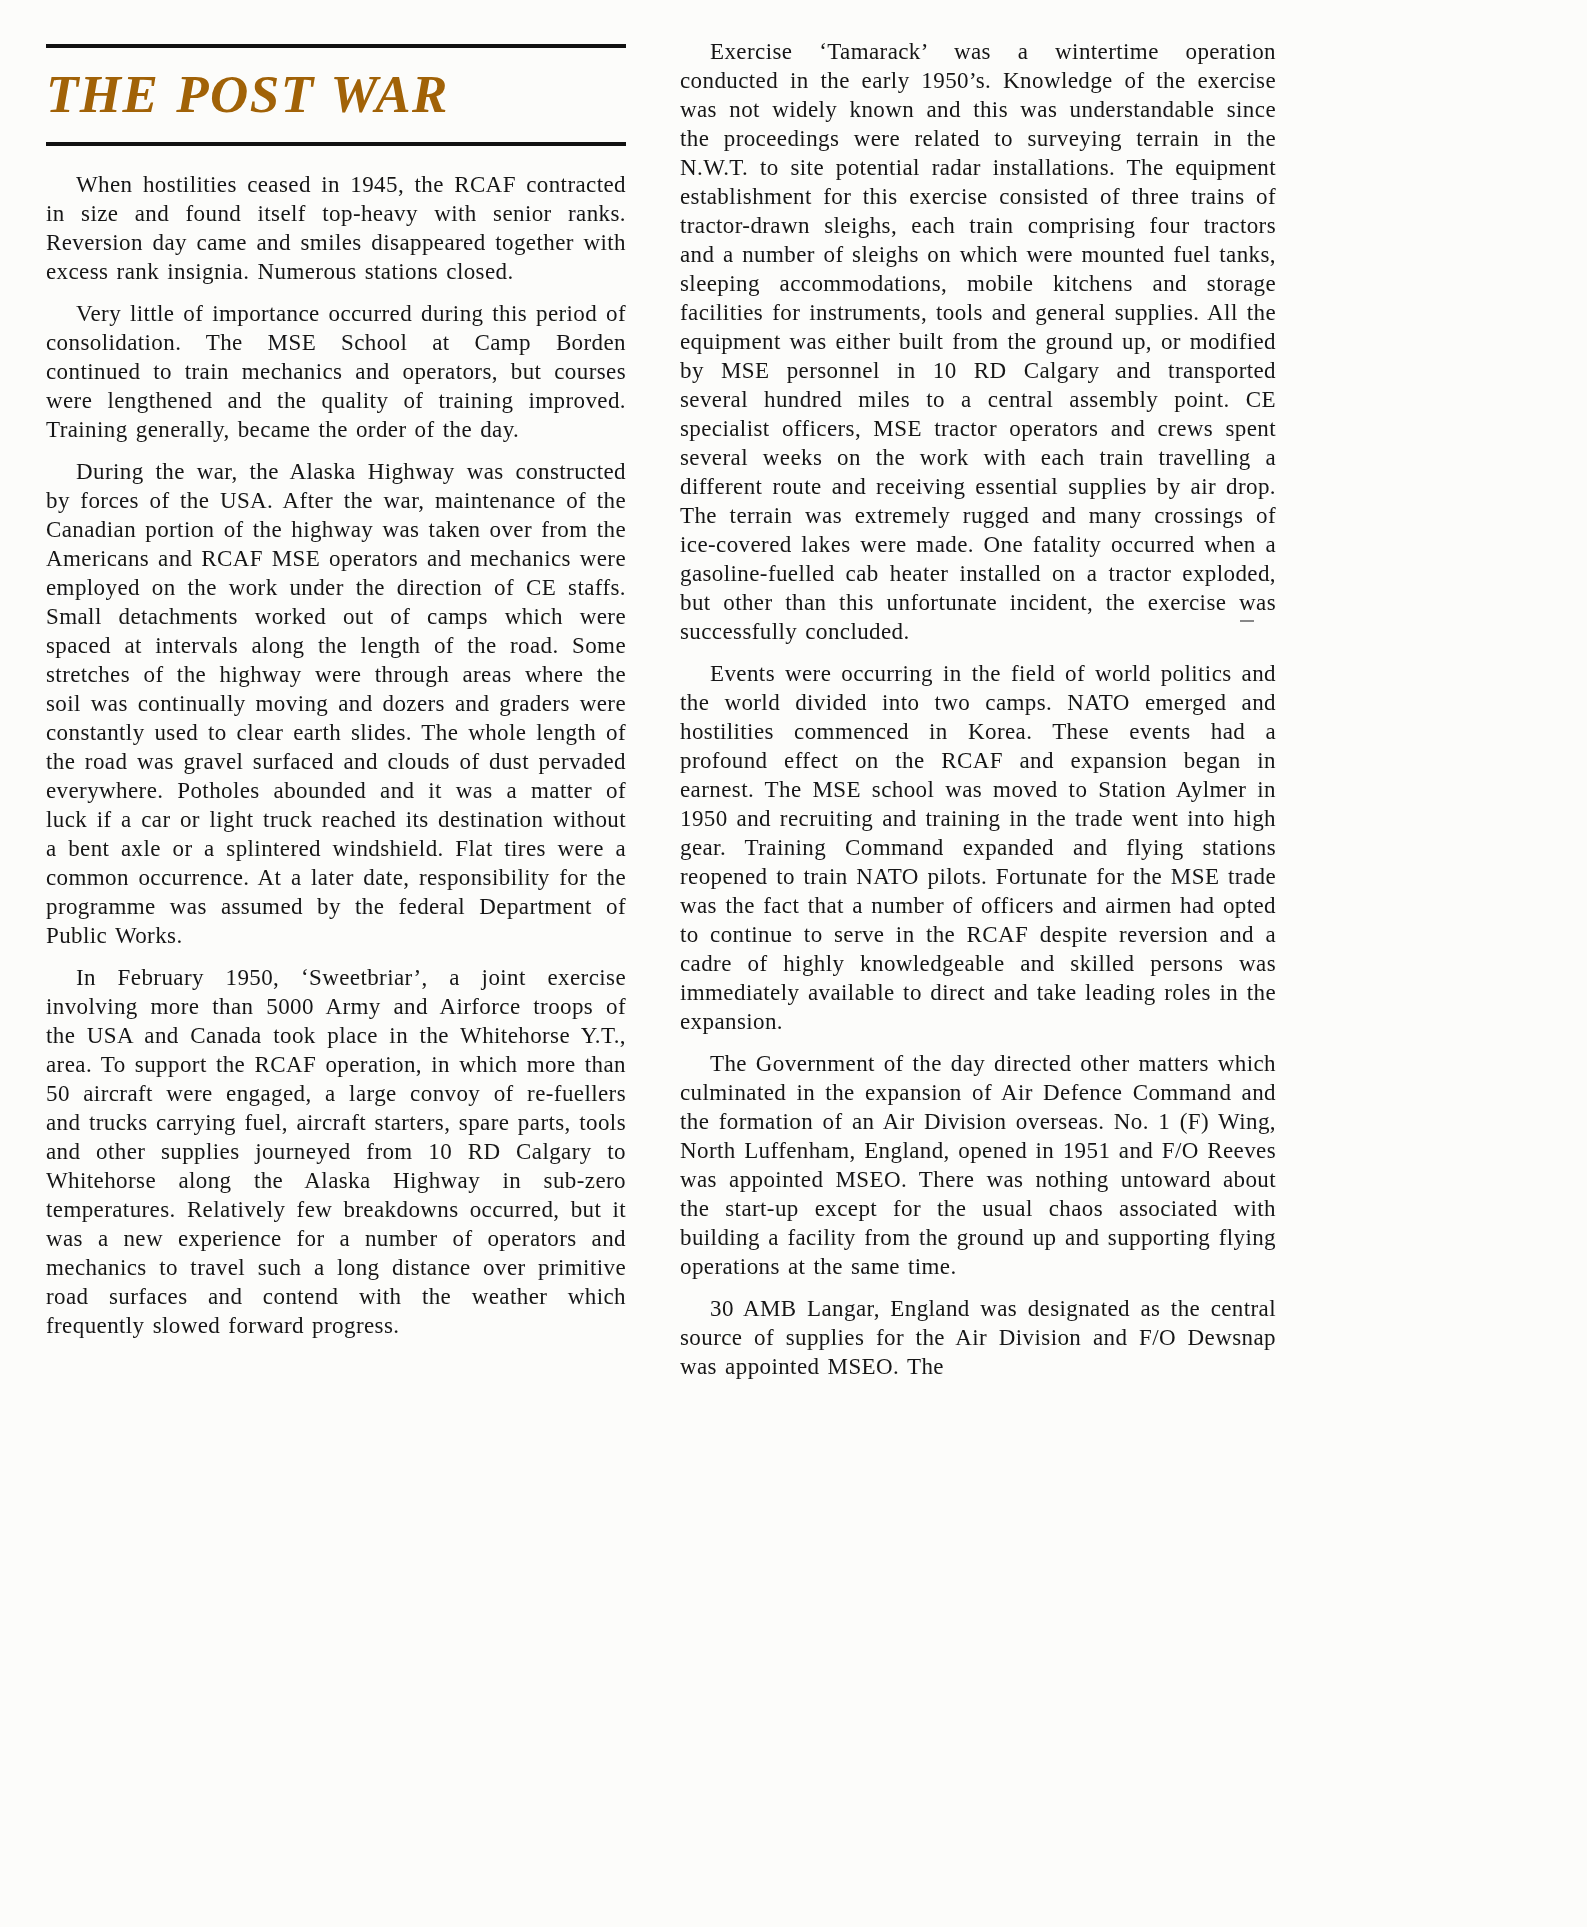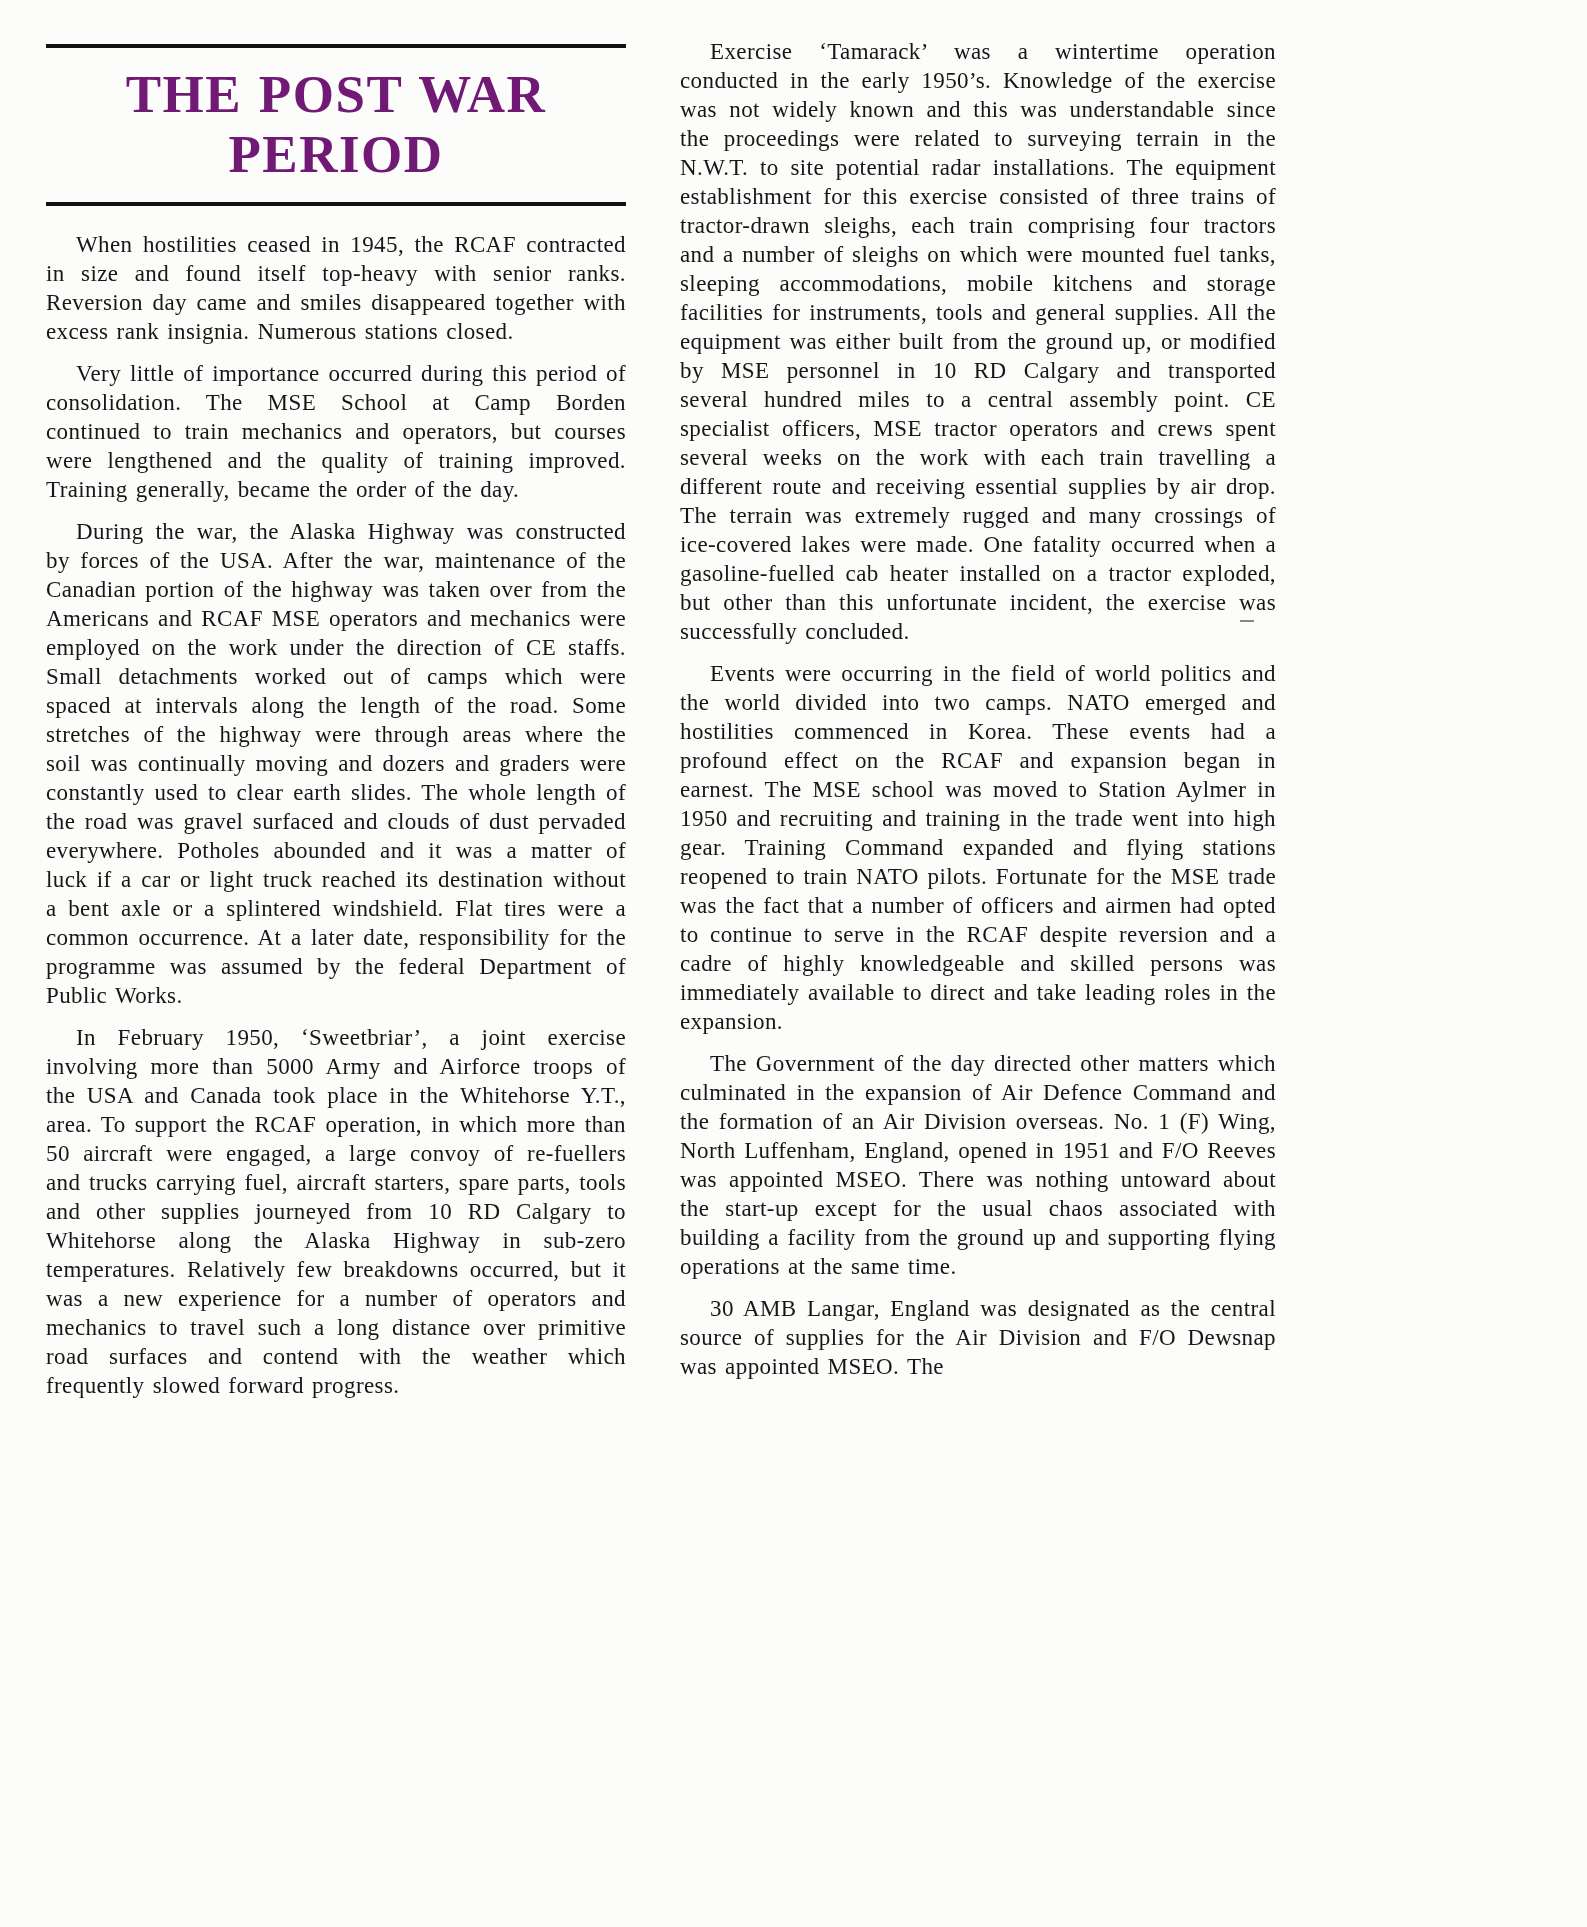--- a/index.html
+++ b/index.html
@@ -48,27 +48,28 @@
   }
 
   .rule {
     border: none;
     border-top: 4px solid #111;
     height: 0;
     width: 100%;
   }
 
   .article-title {
-    text-align: center;
+    text-align: left;
     font-size: 53px;
     line-height: 60px;
     font-weight: bold;
     letter-spacing: 1.5px;
     padding: 16px 0 18px 0;
-    color: #701a75;
+    color: #a16207;
+    font-style: italic;
   }
 
   .article-title span { display: block; }
 
   
   .scan-dash {
     position: absolute;
     left: 1240px;
     top: 620px;
     width: 14px;
@@ -82,21 +83,20 @@
 
 <div class="page">
   <div class="columns">
 
     <div class="col col-left">
 
       <div class="title-block">
         <hr class="rule">
         <h1 class="article-title">
           <span>THE POST WAR</span>
-          <span>PERIOD</span>
         </h1>
         <hr class="rule">
       </div>
 
       <p>When hostilities ceased in 1945, the RCAF contracted in size and found itself top-heavy with senior ranks. Reversion day came and smiles disappeared together with excess rank insignia. Numerous stations closed.</p>
       <p>Very little of importance occurred during this period of consolidation. The MSE School at Camp Borden continued to train mechanics and operators, but courses were lengthened and the quality of training improved. Training generally, became the order of the day.</p>
       <p>During the war, the Alaska Highway was constructed by forces of the USA. After the war, maintenance of the Canadian portion of the highway was taken over from the Americans and RCAF MSE operators and mechanics were employed on the work under the direction of CE staffs. Small detachments worked out of camps which were spaced at intervals along the length of the road. Some stretches of the highway were through areas where the soil was continually moving and dozers and graders were constantly used to clear earth slides. The whole length of the road was gravel surfaced and clouds of dust pervaded everywhere. Potholes abounded and it was a matter of luck if a car or light truck reached its destination without a bent axle or a splintered windshield. Flat tires were a common occurrence. At a later date, responsibility for the programme was assumed by the federal Department of Public Works.</p>
       <p>In February 1950, ‘Sweetbriar’, a joint exercise involving more than 5000 Army and Airforce troops of the USA and Canada took place in the Whitehorse Y.T., area. To support the RCAF operation, in which more than 50 aircraft were engaged, a large convoy of re-fuellers and trucks carrying fuel, aircraft starters, spare parts, tools and other supplies journeyed from 10 RD Calgary to Whitehorse along the Alaska Highway in sub-zero temperatures. Relatively few breakdowns occurred, but it was a new experience for a number of operators and mechanics to travel such a long distance over primitive road surfaces and contend with the weather which frequently slowed forward progress.</p>
     </div>
 

